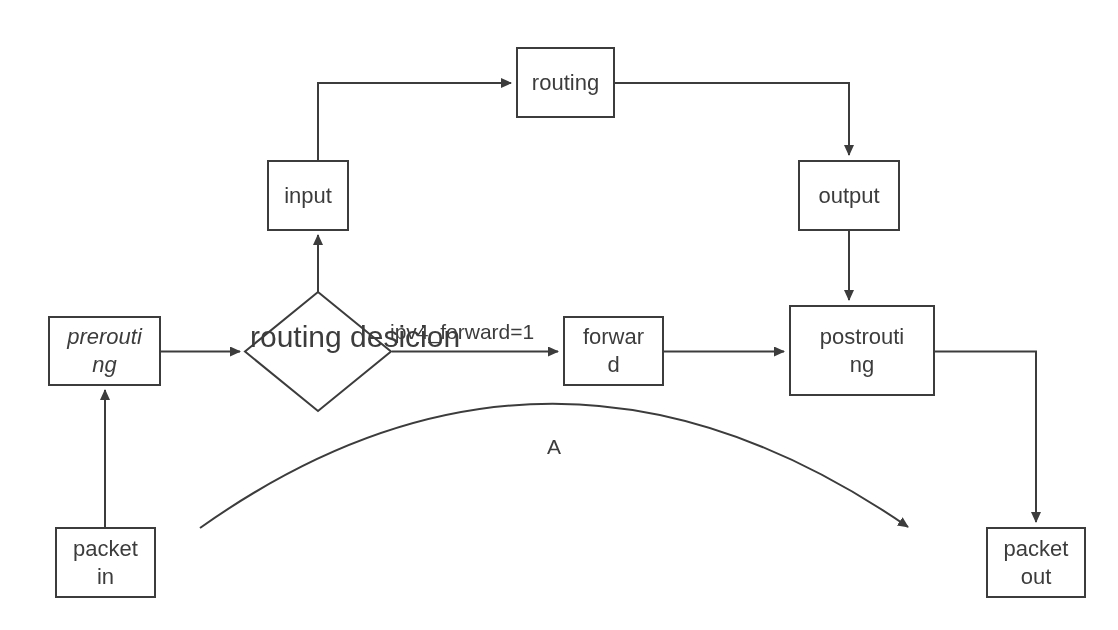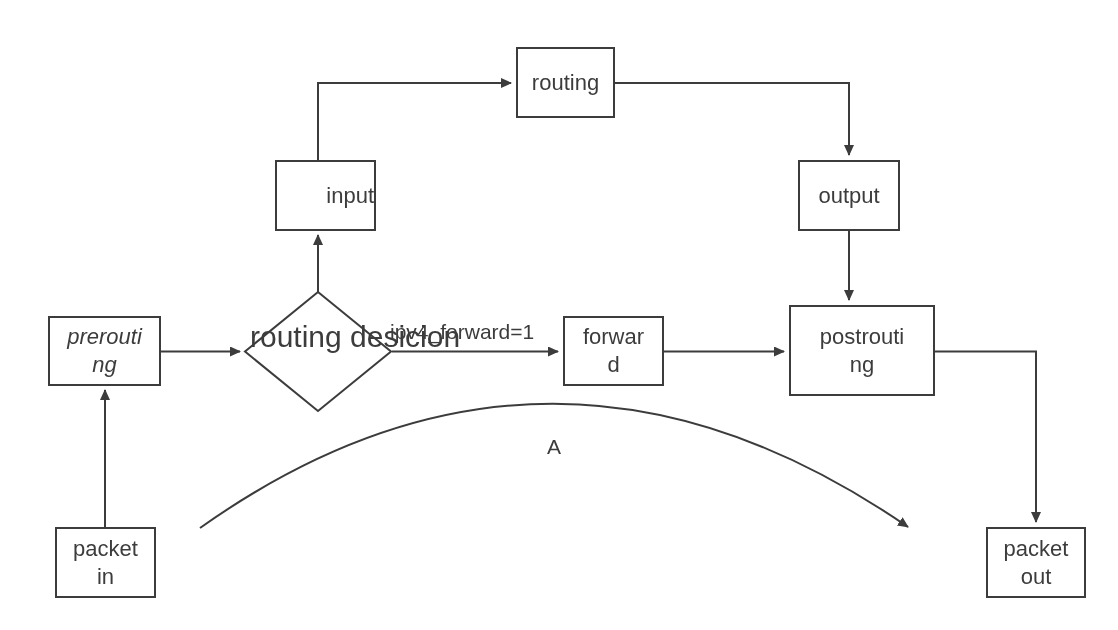--- a/index.html
+++ b/index.html
@@ -49,21 +49,21 @@
     position: absolute;
     font-size: 21px;
     white-space: nowrap;
   }
   .label-ipv4 { left: 390px; top: 320px; }
   .label-arc  { left: 540px; top: 435px; width: 28px; text-align: center; }
 
   
   .n-prerouting  { left: 48px;  top: 316px; width: 113px; height: 70px; font-style: italic; }
   .n-packet-in   { left: 55px;  top: 527px; width: 101px; height: 71px; }
-  .n-input       { left: 275px; top: 160px; width: 101px; height: 71px; align-items: flex-end; }
+  .n-input       { left: 267px; top: 160px; width: 82px; height: 71px; }
   .n-routing     { left: 516px; top: 47px;  width: 99px;  height: 71px; }
   .n-output      { left: 798px; top: 160px; width: 102px; height: 71px; }
   .n-forward     { left: 563px; top: 316px; width: 101px; height: 70px; }
   .n-postrouting { left: 789px; top: 305px; width: 146px; height: 91px; }
   .n-packet-out  { left: 986px; top: 527px; width: 100px; height: 71px; }
 </style>
 </head>
 <body>
 
 <div class="canvas">

